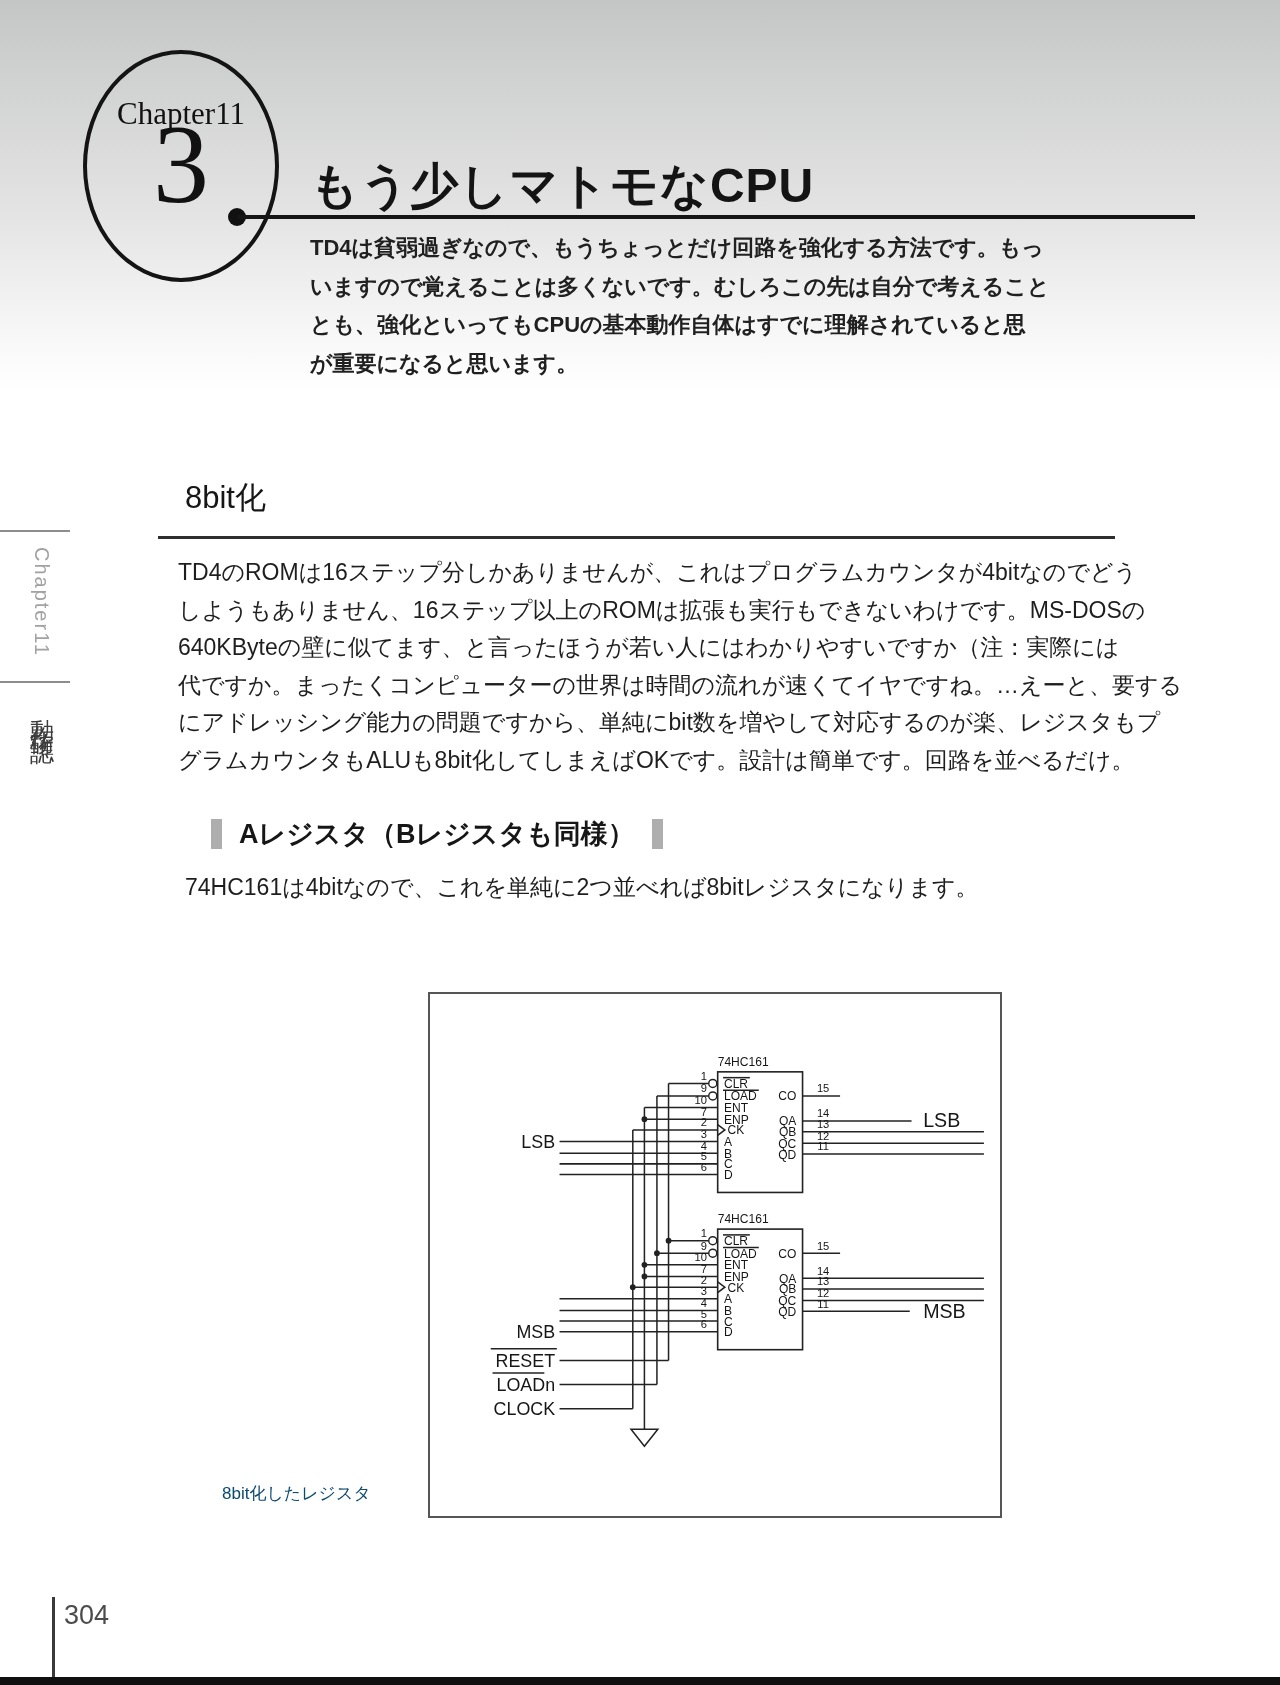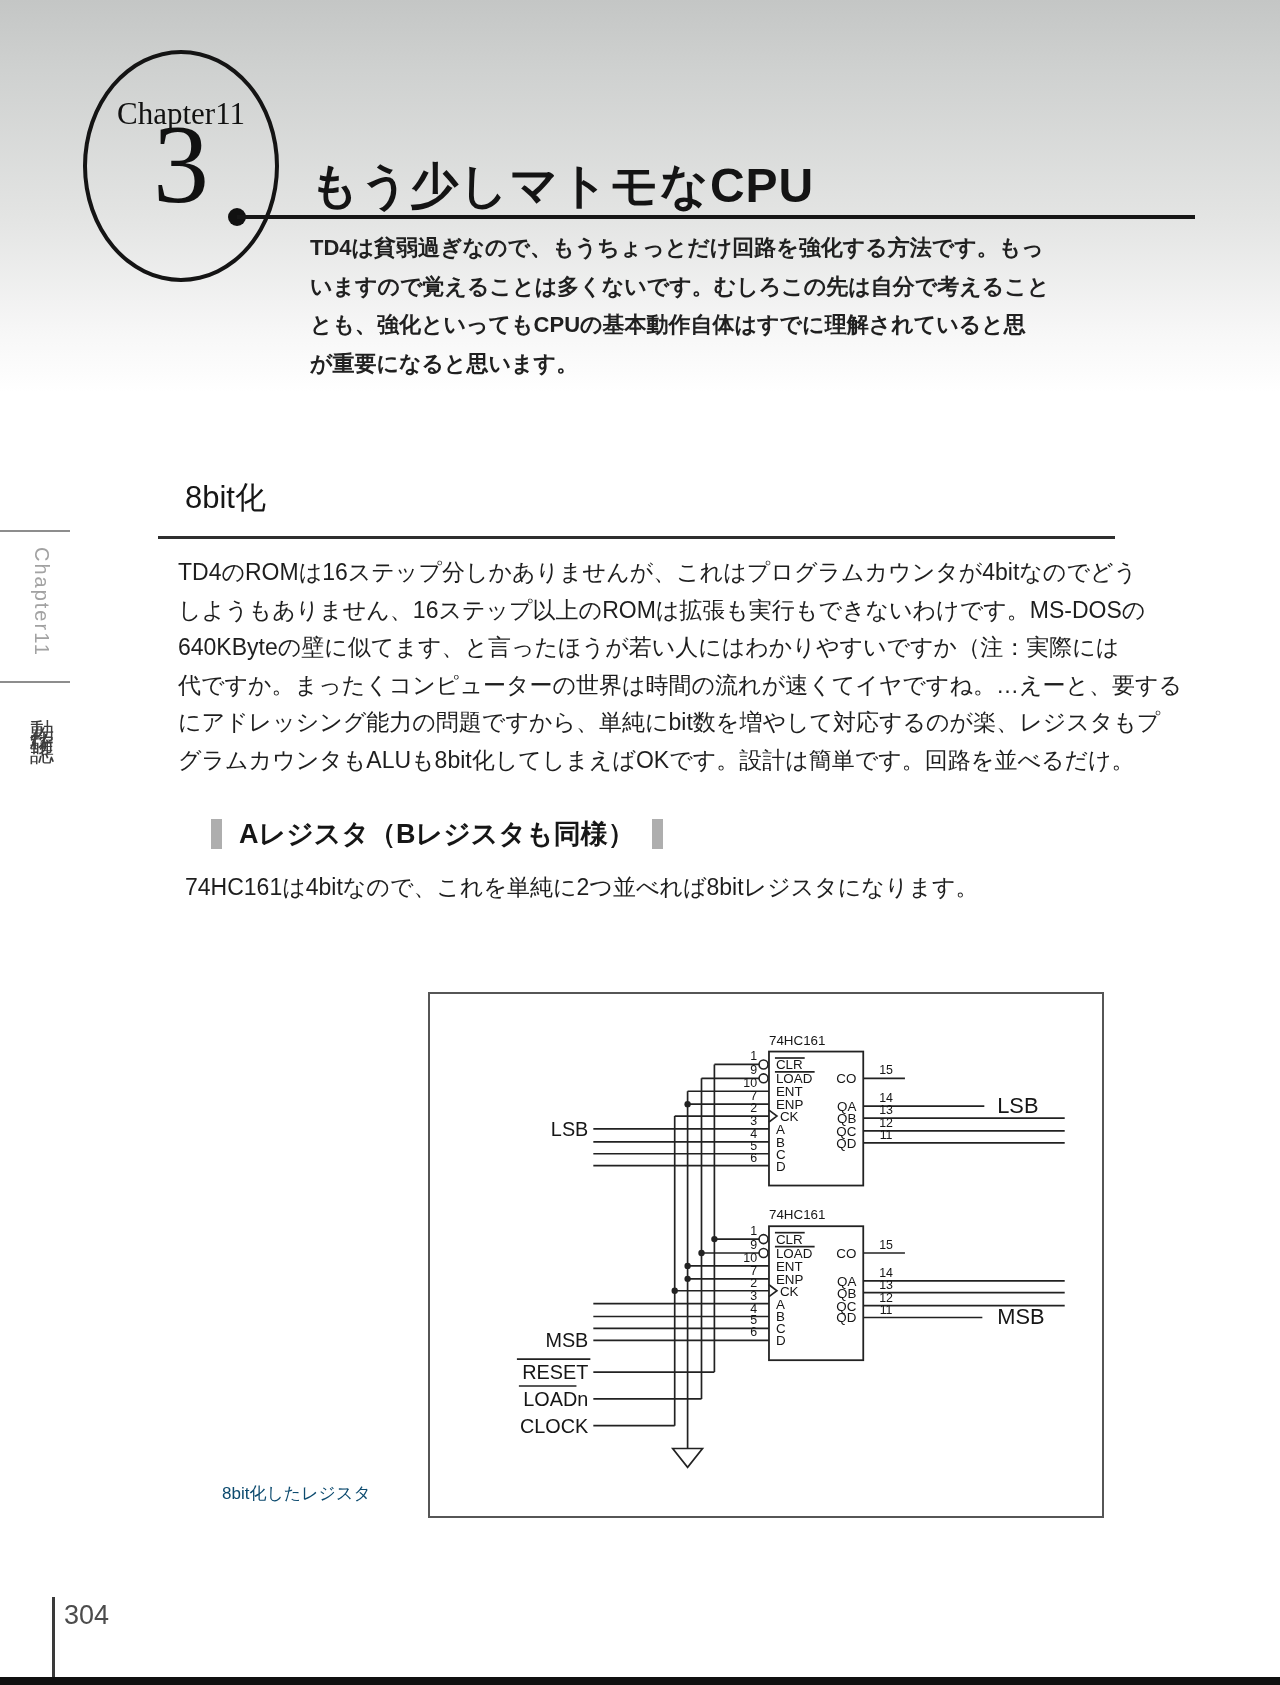--- a/index.html
+++ b/index.html
@@ -40,21 +40,21 @@
   .body-par{left:178px;top:554px;width:920px;font-size:23px;color:#1e1e1e;}
   .body-par div{height:37.6px;line-height:37.6px;white-space:nowrap;}
 
   .subsec{left:173px;top:816px;display:flex;align-items:center;gap:17px;margin-left:38px;}
   .gray-bar{width:11px;height:30px;background:#aeaeae;}
   .subsec-text{font-size:27px;font-weight:700;color:#161616;}
 
   .subsec-body{left:185px;top:872px;font-size:23px;color:#1e1e1e;}
 
   
-  .diagram-box{left:428px;top:992px;width:676px;height:526px;border:2px solid #565656;
+  .diagram-box{left:428px;top:992px;width:574px;height:526px;border:2px solid #565656;
     box-sizing:border-box;background:#fff;}
   .diagram-box svg{display:block;width:100%;height:100%;}
   .caption{left:222px;top:1482px;font-size:17px;color:#0c4a6e;}
 
   .pgnum-rule{left:52px;top:1597px;width:3px;height:84px;background:#3a3a3a;}
   .pgnum{left:64px;top:1600px;font-size:27px;color:#4c4c4c;}
   .bottom-bar{left:0;top:1677px;width:1280px;height:8px;background:#101010;}
 
   
   .w{stroke:#222;stroke-width:1.7;fill:none;}

